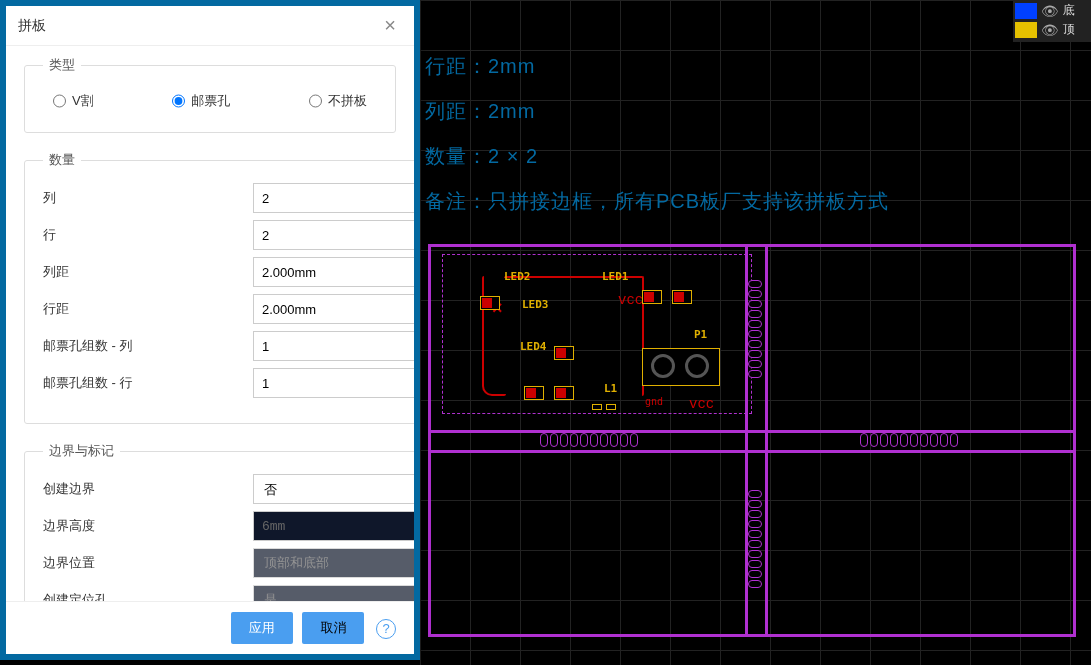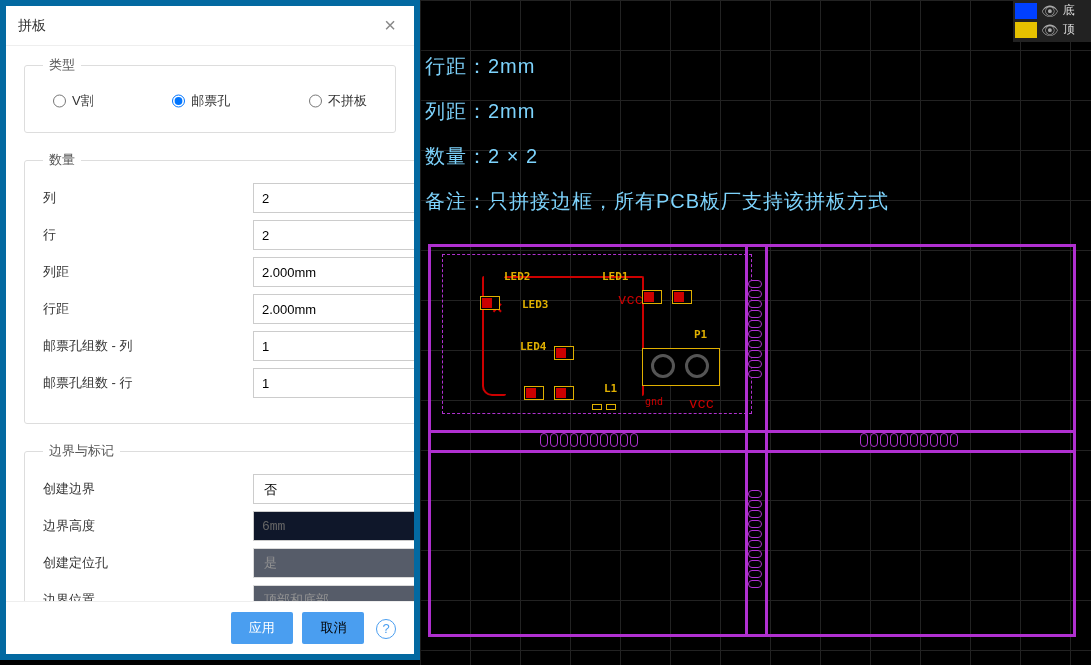--- a/index.html
+++ b/index.html
@@ -29,21 +29,21 @@
 .btn-primary { background: #4a9ef0; color: #fff; }
 .btn-default { background: #4a9ef0; color: #000000; text-align: right; }
 .help-icon { display: inline-block; width: 20px; height: 20px; border: 1.5px solid #4a9ef0; border-radius: 50%; color: #4a9ef0; text-align: center; line-height: 18px; font-size: 13px; vertical-align: middle; margin-left: 8px; cursor: pointer; }
 
 
 .canvas { position: absolute; top: 0; left: 420px; right: 0; bottom: 0; background: #000; overflow: hidden; }
 .grid { position: absolute; inset: 0; background-image:
   linear-gradient(to right, #222 1px, transparent 1px),
   linear-gradient(to bottom, #222 1px, transparent 1px);
   background-size: 50px 50px; }
-.info-text { position: absolute; color: #7dd3fc; font-size: 20px; font-family: "SimSun", sans-serif; letter-spacing: 1px; }
+.info-text { position: absolute; color: #0369a1; font-size: 20px; font-family: "SimSun", sans-serif; letter-spacing: 1px; }
 .info-row1 { top: 53px; left: 5px; }
 .info-row2 { top: 98px; left: 5px; }
 .info-row3 { top: 143px; left: 5px; }
 .info-row4 { top: 188px; left: 5px; }
 
 
 .pcb-frame { position: absolute; top: 244px; left: 8px; width: 648px; height: 393px; border: 3px solid #b030d0; }
 .dashed-inner { position: absolute; top: 254px; left: 22px; width: 310px; height: 160px; border: 1px dashed #b030d0; }
 .brk-h { position: absolute; height: 3px; background: #b030d0; width: 648px; left: 8px; }
 .brk-h.top { top: 430px; }
@@ -259,26 +259,26 @@
       <legend>边界与标记</legend>
       <div class="field-row">
           <div class="field-label">创建边界</div>
           <select class="field-select"><option>否</option></select>
         </div>
       <div class="field-row">
           <div class="field-label">边界高度</div>
           <input class="field-input" disabled="" value="6mm" style="">
         </div>
       <div class="field-row">
+          <div class="field-label">边界位置</div>
+          <select class="field-select" disabled=""><option>顶部和底部</option></select>
+        </div>
+      <div class="field-row">
           <div class="field-label">创建定位孔</div>
           <select class="field-select" disabled=""><option>是</option></select>
-        </div>
-      <div class="field-row">
-          <div class="field-label">边界位置</div>
-          <select class="field-select" disabled=""><option>顶部和底部</option></select>
         </div>
 
     </fieldset>
 
   </div>
   <div class="dialog-footer">
     <button class="btn btn-primary">应用</button>
     <button class="btn btn-default">取消</button>
     <span class="help-icon">?</span>
   </div>

